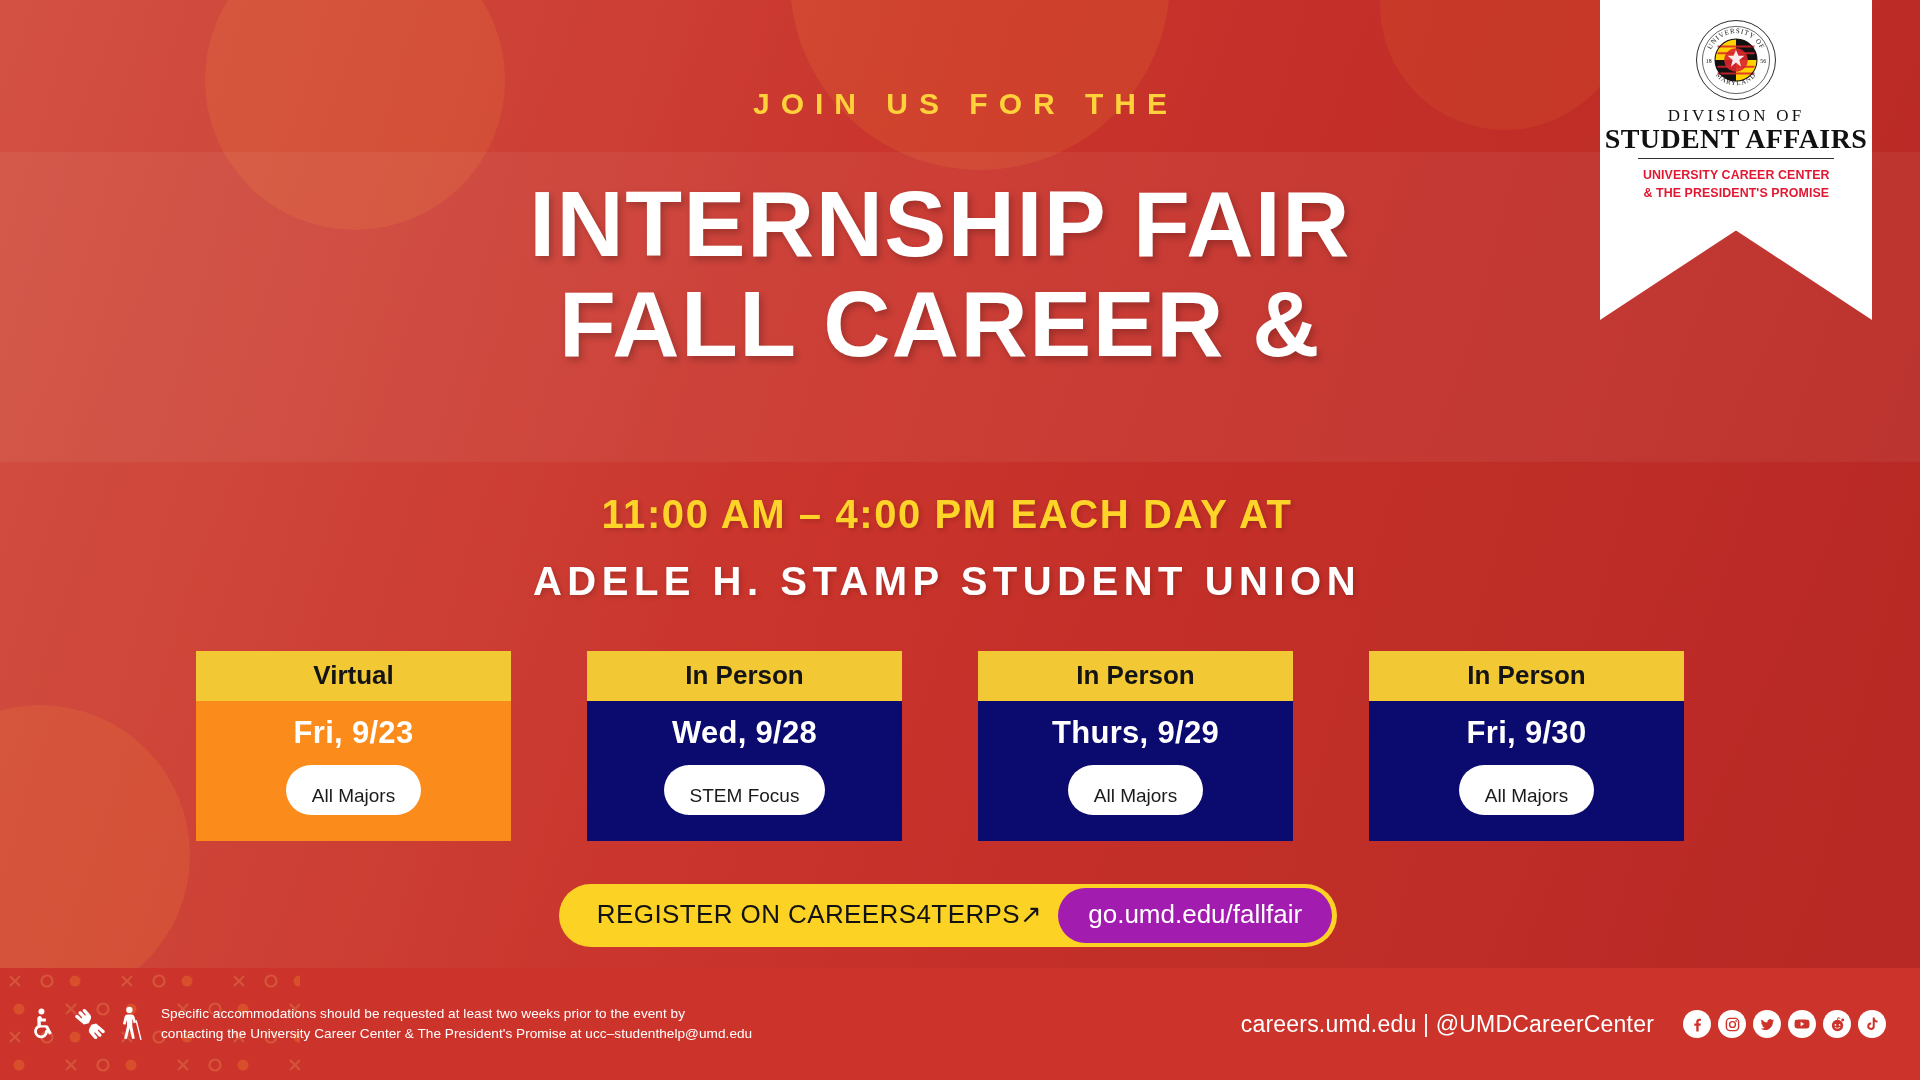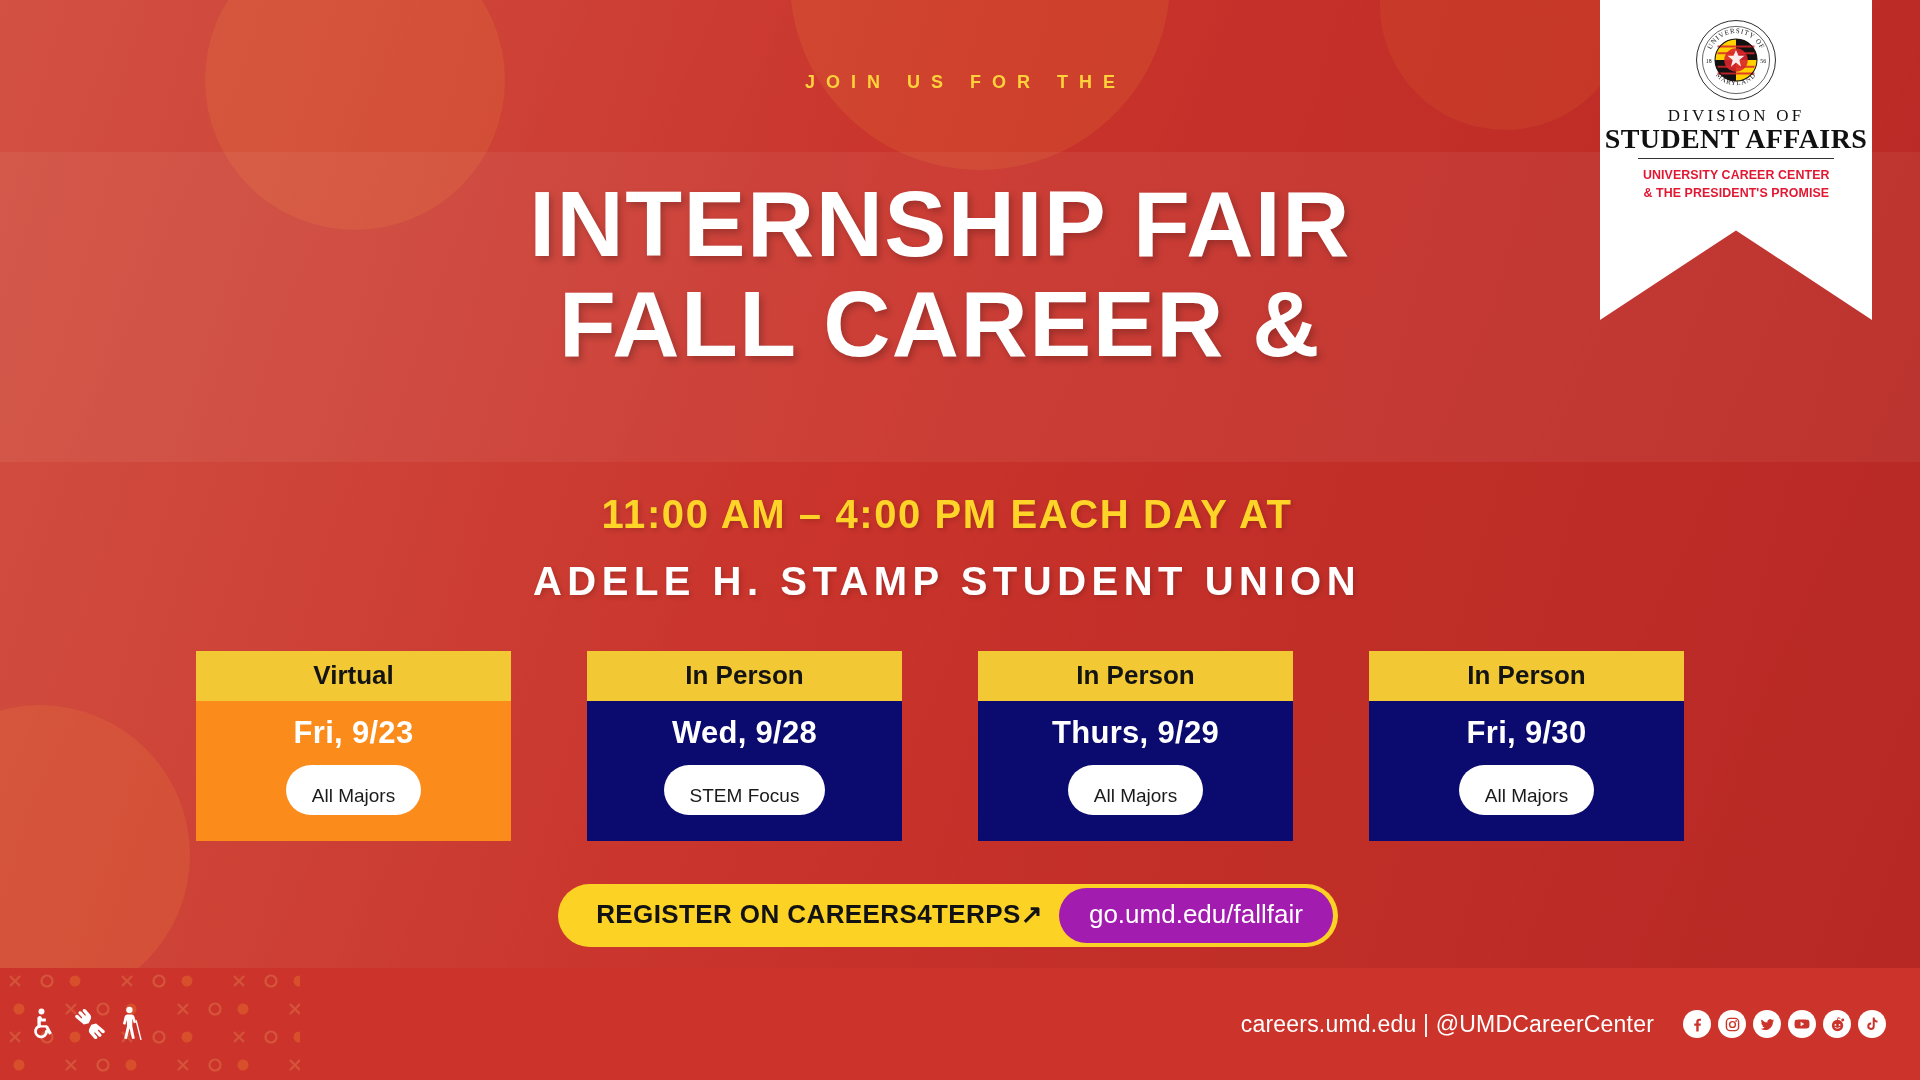--- a/index.html
+++ b/index.html
@@ -63,23 +63,23 @@
   }
   .rule { width:196px; height:1.4px; background:#333; margin:5px 0 7px; }
   .ucc {
     color:#e21833; font-weight:bold; font-size:13.2px;
     letter-spacing:.1px; line-height:1.32; text-align:center;
     transform:scaleX(.94);
   }
 
   
   .eyebrow {
-    position:absolute; top:72px; left:0; right:0;
+    position:absolute; top:87px; left:0; right:0;
     text-align:center;
-    color:#ffd23b; font-size:18px; font-weight:bold;
+    color:#ffd23b; font-size:30px; font-weight:bold;
     letter-spacing:11px; text-indent:11px;
     z-index:4;
   }
   .title {
     position:absolute; top:174px; left:0; right:0;
     text-align:center; z-index:4;
     color:#fff; font-weight:bold;
     font-size:93px; line-height:1.08;
     letter-spacing:1.5px;
     text-shadow: 3px 4px 7px rgba(0,0,0,.22);
@@ -135,21 +135,21 @@
     position:absolute; top:884px; left:0; right:0;
     display:flex; justify-content:center; z-index:4;
     padding-right:24px;
   }
   .cta-inner {
     display:flex; align-items:center;
     background:#fcd225; border-radius:999px;
     padding:4px 5px 4px 0;
   }
   .cta-label {
-    color:#121212; font-size:26px; font-weight:bold;
+    color:#121212; font-size:26px; font-weight:normal;
     letter-spacing:.4px;
     padding:10px 16px 12px 38px;
     white-space:nowrap;
   }
   .cta-url {
     background:#a21caf; color:#fff; border-radius:999px;
     font-size:26px; padding:11px 30px 13px;
     white-space:nowrap;
   }
 
@@ -320,20 +320,24 @@
         </span>
         <span>
           <svg width="24" height="36" viewBox="0 0 16 24" fill="#fff" aria-hidden="true">
             <circle cx="7.6" cy="2.6" r="2.1"></circle>
             <path d="M6.3 5.6c-1 0-1.7.7-1.9 1.6L3.3 12l1.6.5 1-3.2.1 4.1-1.9 8.2 1.8.4 1.8-7.1 1.7 7.1 1.8-.4-1.7-8.2.1-5 .9 3.1 1.6-.5L10.9 7c-.3-.9-1-1.4-1.9-1.4z"></path>
             <path d="M11.6 9.6l3.3 13.1.9-.25L12.5 9.3z"></path>
           </svg>
         </span>
       </div>
 
+      <div class="accom">
+        <div>Specific accommodations should be requested at least two weeks prior to the event by</div>
+        <div>contacting the University Career Center &amp; The President's Promise at ucc–studenthelp@umd.edu</div>
+      </div>
 
       <div class="spacer"></div>
 
       <div class="social-block">
         <span class="handle">careers.umd.edu | @UMDCareerCenter</span>
         <span class="social-icons">
           <a class="sicon">
             <svg width="17" height="17" viewBox="0 0 24 24" fill="#cc332b" aria-hidden="true">
               <path d="M13.6 22v-8.3h2.8l.42-3.25h-3.22V8.38c0-.94.26-1.58 1.61-1.58h1.72V3.9c-.3-.04-1.32-.13-2.5-.13-2.48 0-4.18 1.51-4.18 4.29v2.39H7.4v3.25h2.85V22z"></path>
             </svg>

